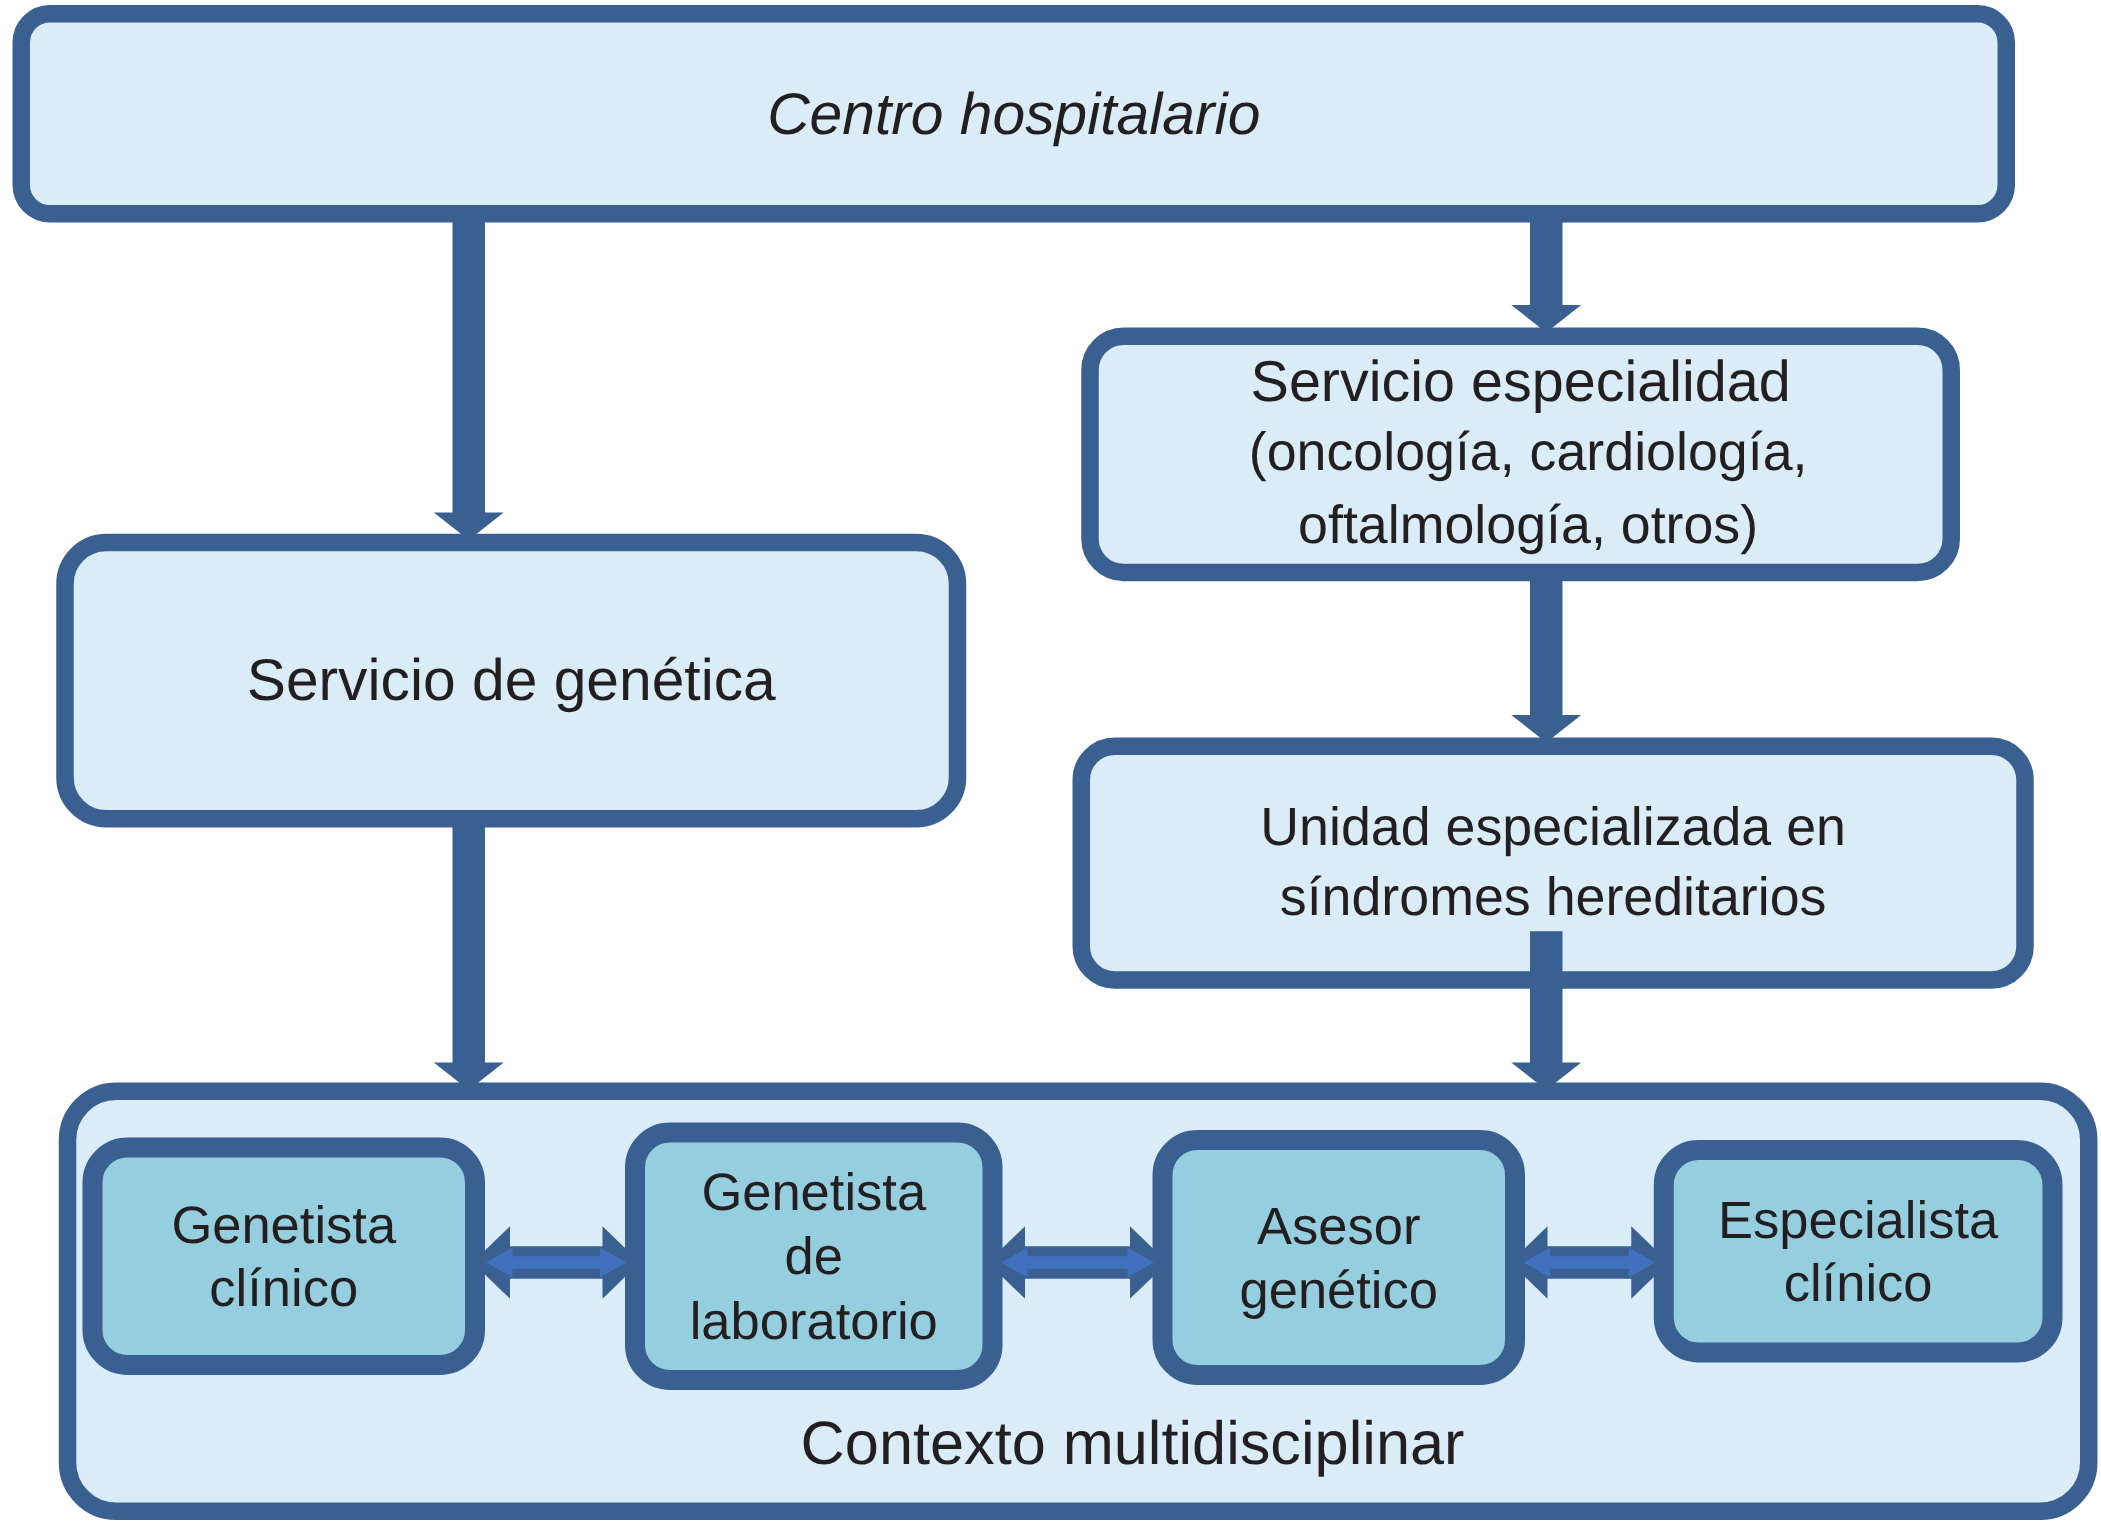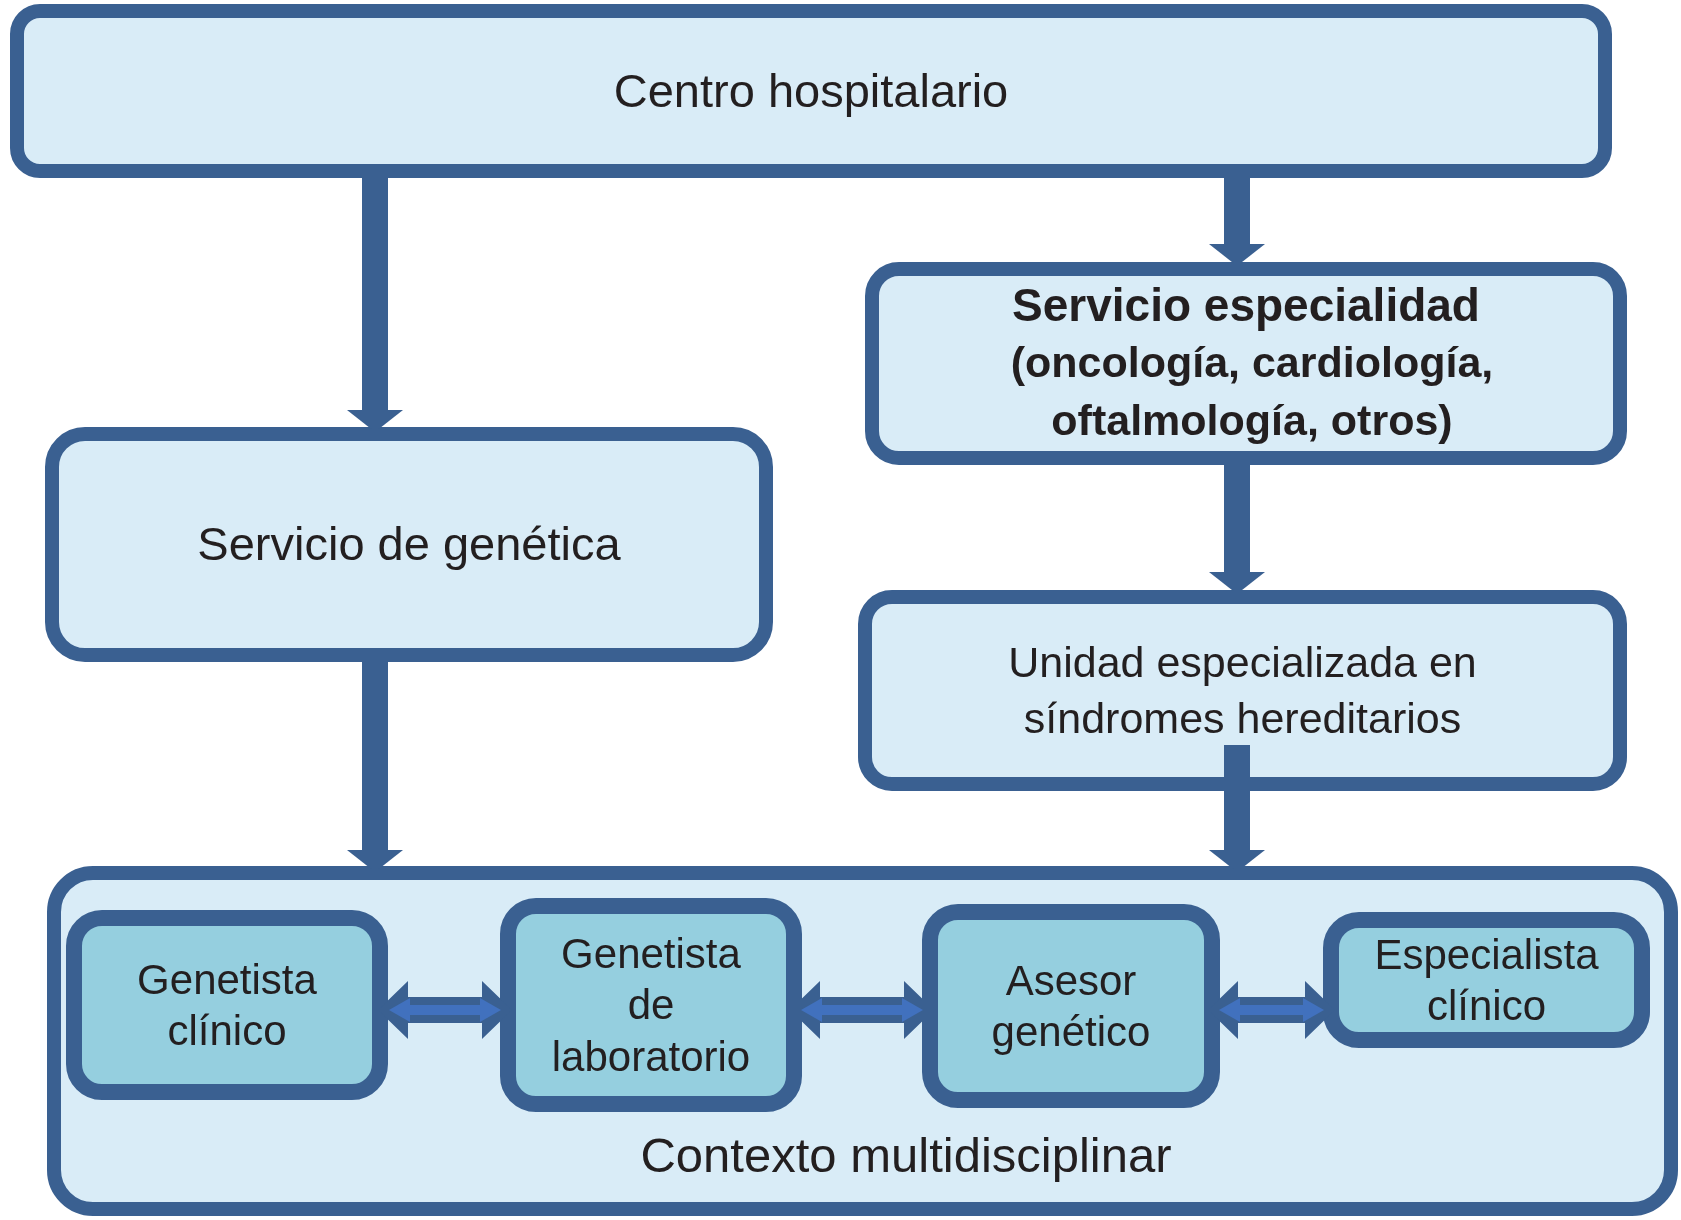--- a/index.html
+++ b/index.html
@@ -24,24 +24,24 @@
     border:14px solid var(--blue);
     background:var(--light);
     display:flex;
     flex-direction:column;
     align-items:center;
     justify-content:center;
     text-align:center;
   }
   .label{white-space:pre-line;line-height:1.25;}
   #centro-box{left:10px;top:4px;width:1602px;height:174px;border-radius:30px;}
-  #centro-box .label{font-size:47px;}
+  #centro-box .label{font-size:47px;font-style:italic;}
   #genetica-box{left:45px;top:427px;width:728px;height:235px;border-radius:40px;}
   #genetica-box .label{font-size:47px;}
-  #especialidad-box{left:865px;top:262px;width:762px;height:203px;border-radius:34px;font-weight:bold;}
+  #especialidad-box{left:865px;top:262px;width:703px;height:203px;border-radius:34px;}
   #especialidad-box .title{font-size:46px;line-height:1.2;}
   #especialidad-box .subtitle{font-size:43px;line-height:1.35;white-space:pre-line;margin-left:12px;}
   #unidad-box{left:858px;top:590px;width:769px;height:201px;border-radius:34px;}
   #unidad-box .label{font-size:43px;line-height:1.3;}
   #contexto-box{left:47px;top:866px;width:1631px;height:350px;border-radius:46px;
     justify-content:flex-end;align-items:stretch;}
   #contexto-box .label{
     position:absolute;left:0;right:0;bottom:16px;
     text-align:center;font-size:49px;padding-left:87px;
   }
@@ -51,21 +51,21 @@
     border:16px solid var(--blue);
     background:var(--teal);
     border-radius:36px;
     display:flex;align-items:center;justify-content:center;
     text-align:center;
   }
   .role .label{font-size:42px;line-height:1.22;}
   #rol-genetista-clinico{left:66px;top:910px;width:322px;height:190px;}
   #rol-genetista-laboratorio{left:500px;top:898px;width:302px;height:214px;}
   #rol-asesor-genetico{left:922px;top:904px;width:298px;height:204px;}
-  #rol-especialista-clinico{left:1323px;top:912px;width:327px;height:136px;}
+  #rol-especialista-clinico{left:1323px;top:912px;width:327px;height:178px;}
   #arrow-layer{
     position:absolute;left:0;top:0;width:1681px;height:1220px;
     pointer-events:none;z-index:5;
   }
 </style>
 </head>
 <body>
 
 <div class="canvas">
 

